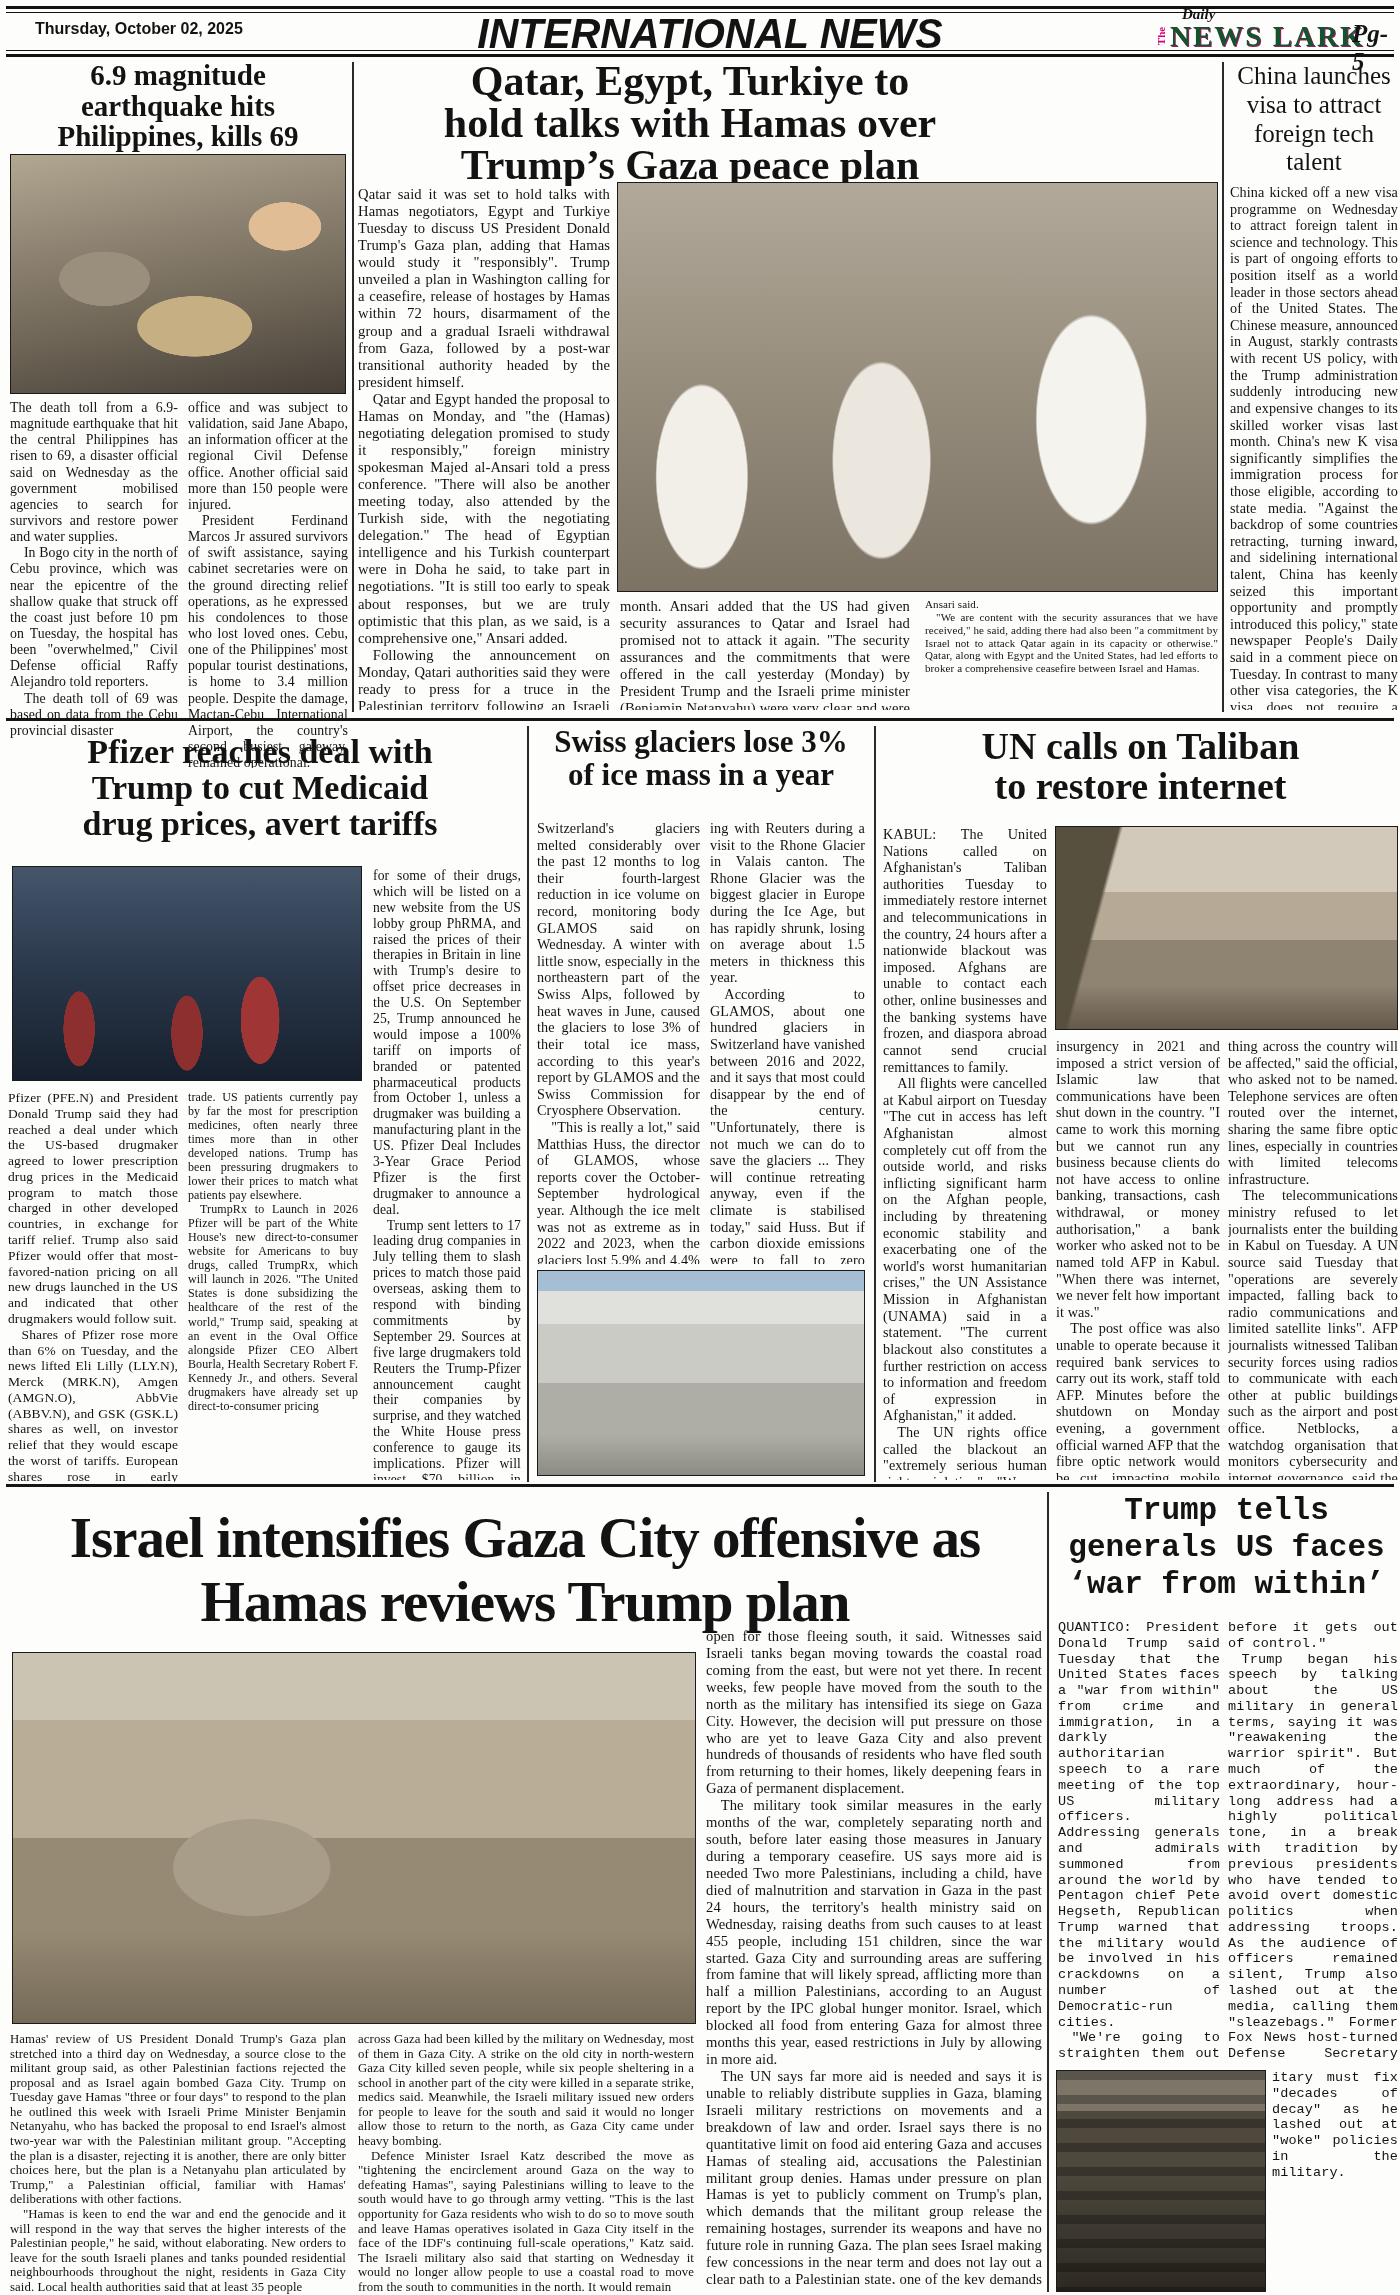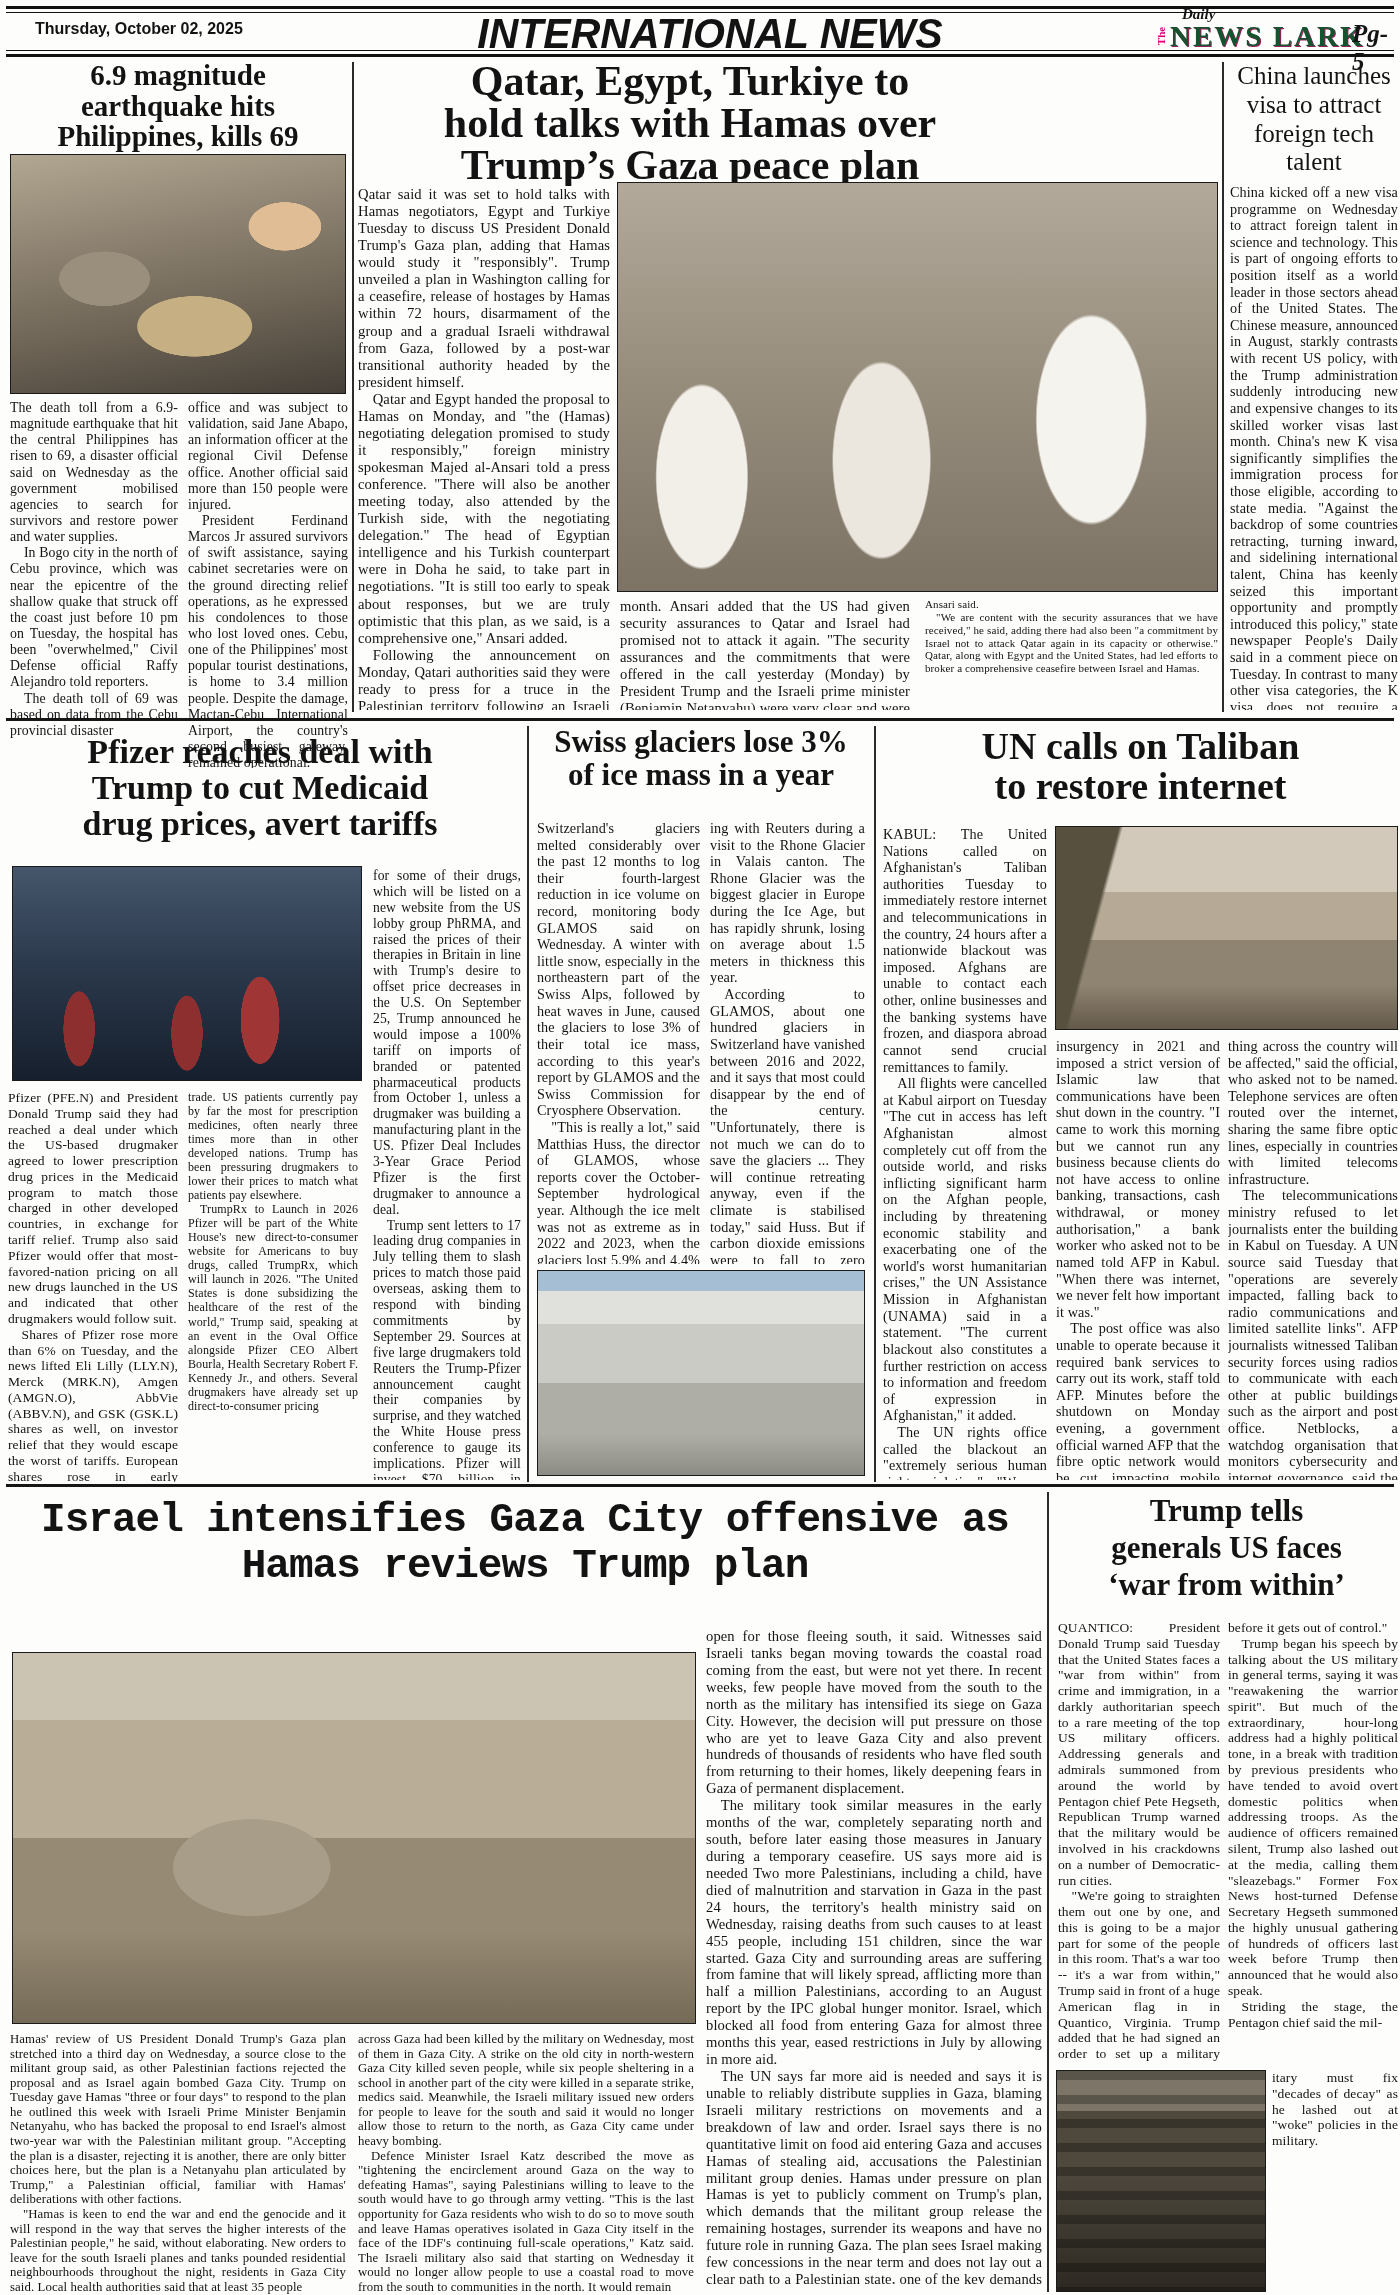--- a/index.html
+++ b/index.html
@@ -128,33 +128,33 @@
     <div class="photo ph-kabul abs" style="left:172px;top:100px;width:343px;height:204px;"></div>
     <div class="body-text abs" style="left:173px;top:312px;width:164px;height:442px;font-size:14.2px;">insurgency in 2021 and imposed a strict version of Islamic law that communications have been shut down in the country. "I came to work this morning but we cannot run any business because clients do not have access to online banking, transactions, cash withdrawal, or money authorisation," a bank worker who asked not to be named told AFP in Kabul. "When there was internet, we never felt how important it was."
  The post office was also unable to operate because it required bank services to carry out its work, staff told AFP. Minutes before the shutdown on Monday evening, a government official warned AFP that the fibre optic network would be cut, impacting mobile phone services, "until further notice". "There isn't any other way or system to communicate... the banking sector, customs, every-</div>
     <div class="body-text abs" style="left:345px;top:312px;width:170px;height:442px;font-size:14.2px;">thing across the country will be affected," said the official, who asked not to be named. Telephone services are often routed over the internet, sharing the same fibre optic lines, especially in countries with limited telecoms infrastructure.
  The telecommunications ministry refused to let journalists enter the building in Kabul on Tuesday.  A UN source said Tuesday that "operations are severely impacted, falling back to radio communications and limited satellite links".  AFP journalists witnessed Taliban security forces using radios to communicate with each other at public buildings such as the airport and post office.  Netblocks, a watchdog organisation that monitors cybersecurity and internet governance, said the blackout "appears consistent with the intentional disconnection of service".</div>
   </div>
 
   <div class="vrule" style="left:1047px;top:1492px;height:800px;"></div>
 
   <div class="abs" style="left:8px;top:1490px;width:1034px;height:805px;">
-    <div class="headline abs" style="left:0px;top:8px;width:1034px;font-size:41px;line-height:1.12;letter-spacing:-1px;font-family:Liberation Mono, monospace;">Israel intensifies Gaza City offensive as
+    <div class="headline abs" style="left:0px;top:16px;width:1034px;font-size:57px;line-height:1.12;letter-spacing:-1px;">Israel intensifies Gaza City offensive as
 Hamas reviews Trump plan</div>
     <div class="photo ph-gaza abs" style="left:4px;top:162px;width:684px;height:372px;"></div>
     <div class="body-text abs" style="left:698px;top:138px;width:336px;height:656px;font-size:14.6px;line-height:1.16;">open for those fleeing south, it said. Witnesses said Israeli tanks began moving towards the coastal road coming from the east, but were not yet there.  In recent weeks, few people have moved from the south to the north as the military has intensified its siege on Gaza City. However, the decision will put pressure on those who are yet to leave Gaza City and also prevent hundreds of thousands of residents who have fled south from returning to their homes, likely deepening fears in Gaza of permanent displacement.
  The military took similar measures in the early months of the war, completely separating north and south, before later easing those measures in January during a temporary ceasefire. US says more aid is needed  Two more Palestinians, including a child, have died of malnutrition and starvation in Gaza in the past 24 hours, the territory's health ministry said on Wednesday, raising deaths from such causes to at least 455 people, including 151 children, since the war started.  Gaza City and surrounding areas are suffering from famine that will likely spread, afflicting more than half a million Palestinians, according to an August report by the IPC global hunger monitor. Israel, which blocked all food from entering Gaza for almost three months this year, eased restrictions in July by allowing in more aid.
  The UN says far more aid is needed and says it is unable to reliably distribute supplies in Gaza, blaming Israeli military restrictions on movements and a breakdown of law and order.  Israel says there is no quantitative limit on food aid entering Gaza and accuses Hamas of stealing aid, accusations the Palestinian militant group denies.  Hamas under pressure on plan  Hamas is yet to publicly comment on Trump's plan, which demands that the militant group release the remaining hostages, surrender its weapons and have no future role in running Gaza.  The plan sees Israel making few concessions in the near term and does not lay out a clear path to a Palestinian state, one of the key demands of not only Hamas but the Arab and Muslim world. The plan states that Israel would eventually withdraw from Gaza but does not define a time frame. Hamas has long demanded that Israel must fully withdraw from Gaza for the war to end.  Three smaller Palestinian militant factions in Gaza have rejected the plan, including two that are allies of Hamas, saying it would destroy the "Palestinian cause" and would grant Israel's control of Gaza international legitimacy.  Many world leaders have welcomed the plan as a possible pathway to peace, and supported Trump's plan.</div>
     <div class="body-text abs" style="left:2px;top:542px;width:336px;height:262px;font-size:12.8px;line-height:1.14;">Hamas' review of US President Donald Trump's Gaza plan stretched into a third day on Wednesday, a source close to the militant group said, as other Palestinian factions rejected the proposal and as Israel again bombed Gaza City.  Trump on Tuesday gave Hamas "three or four days" to respond to the plan he outlined this week with Israeli Prime Minister Benjamin Netanyahu, who has backed the proposal to end Israel's almost two-year war with the Palestinian militant group. "Accepting the plan is a disaster, rejecting it is another, there are only bitter choices here, but the plan is a Netanyahu plan articulated by Trump," a Palestinian official, familiar with Hamas' deliberations with other factions.
  "Hamas is keen to end the war and end the genocide and it will respond in the way that serves the higher interests of the Palestinian people," he said, without elaborating.  New orders to leave for the south  Israeli planes and tanks pounded residential neighbourhoods throughout the night, residents in Gaza City said. Local health authorities said that at least 35 people</div>
     <div class="body-text abs" style="left:350px;top:542px;width:336px;height:262px;font-size:12.8px;line-height:1.14;">across Gaza had been killed by the military on Wednesday, most of them in Gaza City.  A strike on the old city in north-western Gaza City killed seven people, while six people sheltering in a school in another part of the city were killed in a separate strike, medics said.  Meanwhile, the Israeli military issued new orders for people to leave for the south and said it would no longer allow those to return to the north, as Gaza City came under heavy bombing.
  Defence Minister Israel Katz described the move as "tightening the encirclement around Gaza on the way to defeating Hamas", saying Palestinians willing to leave to the south would have to go through army vetting. "This is the last opportunity for Gaza residents who wish to do so to move south and leave Hamas operatives isolated in Gaza City itself in the face of the IDF's continuing full-scale operations," Katz said.  The Israeli military also said that starting on Wednesday it would no longer allow people to use a coastal road to move from the south to communities in the north.  It would remain</div>
   </div>
 
-  <div class="abs" style="left:1055px;top:1492px;width:343px;height:803px;">
+  <div class="abs" style="left:1055px;top:1492px;width:343px;height:803px;font-family:Liberation Mono, monospace;">
     <div class="headline" style="font-size:31px;width:343px;line-height:1.2;">Trump tells
 generals US faces
 ‘war from within’</div>
     <div class="body-text abs" style="left:3px;top:128px;width:162px;height:444px;font-size:13.5px;">QUANTICO: President Donald Trump said Tuesday that the United States faces a "war from within" from crime and immigration, in a darkly authoritarian speech to a rare meeting of the top US military officers.  Addressing generals and admirals summoned from around the world by Pentagon chief Pete Hegseth, Republican Trump warned that the military would be involved in his crackdowns on a number of Democratic-run cities.
  "We're going to straighten them out one by one, and this is going to be a major part for some of the people in this room. That's a war too -- it's a war from within," Trump said in front of a huge American flag in in Quantico, Virginia. Trump added that he had signed an order to set up a military quick reaction force to quell civil disturbances "because it's the enemy from within, and we have to handle it</div>
     <div class="body-text abs" style="left:173px;top:128px;width:170px;height:444px;font-size:13.5px;">before it gets out of control."
  Trump began his speech by talking about the US military in general terms, saying it was "reawakening the warrior spirit".  But much of the extraordinary, hour-long address had a highly political tone, in a break with tradition by previous presidents who have tended to avoid overt domestic politics when addressing troops.  As the audience of officers remained silent, Trump also lashed out at the media, calling them "sleazebags."  Former Fox News host-turned Defense Secretary Hegseth summoned the highly unusual gathering of hundreds of officers last week before Trump then announced that he would also speak.
  Striding the stage, the Pentagon chief said the mil-</div>
     <div class="photo ph-officers abs" style="left:1px;top:578px;width:210px;height:222px;"></div>
     <div class="body-text abs" style="left:217px;top:578px;width:126px;height:222px;font-size:13.5px;">itary must fix "decades of decay" as he lashed out at "woke" policies in the military.</div>

